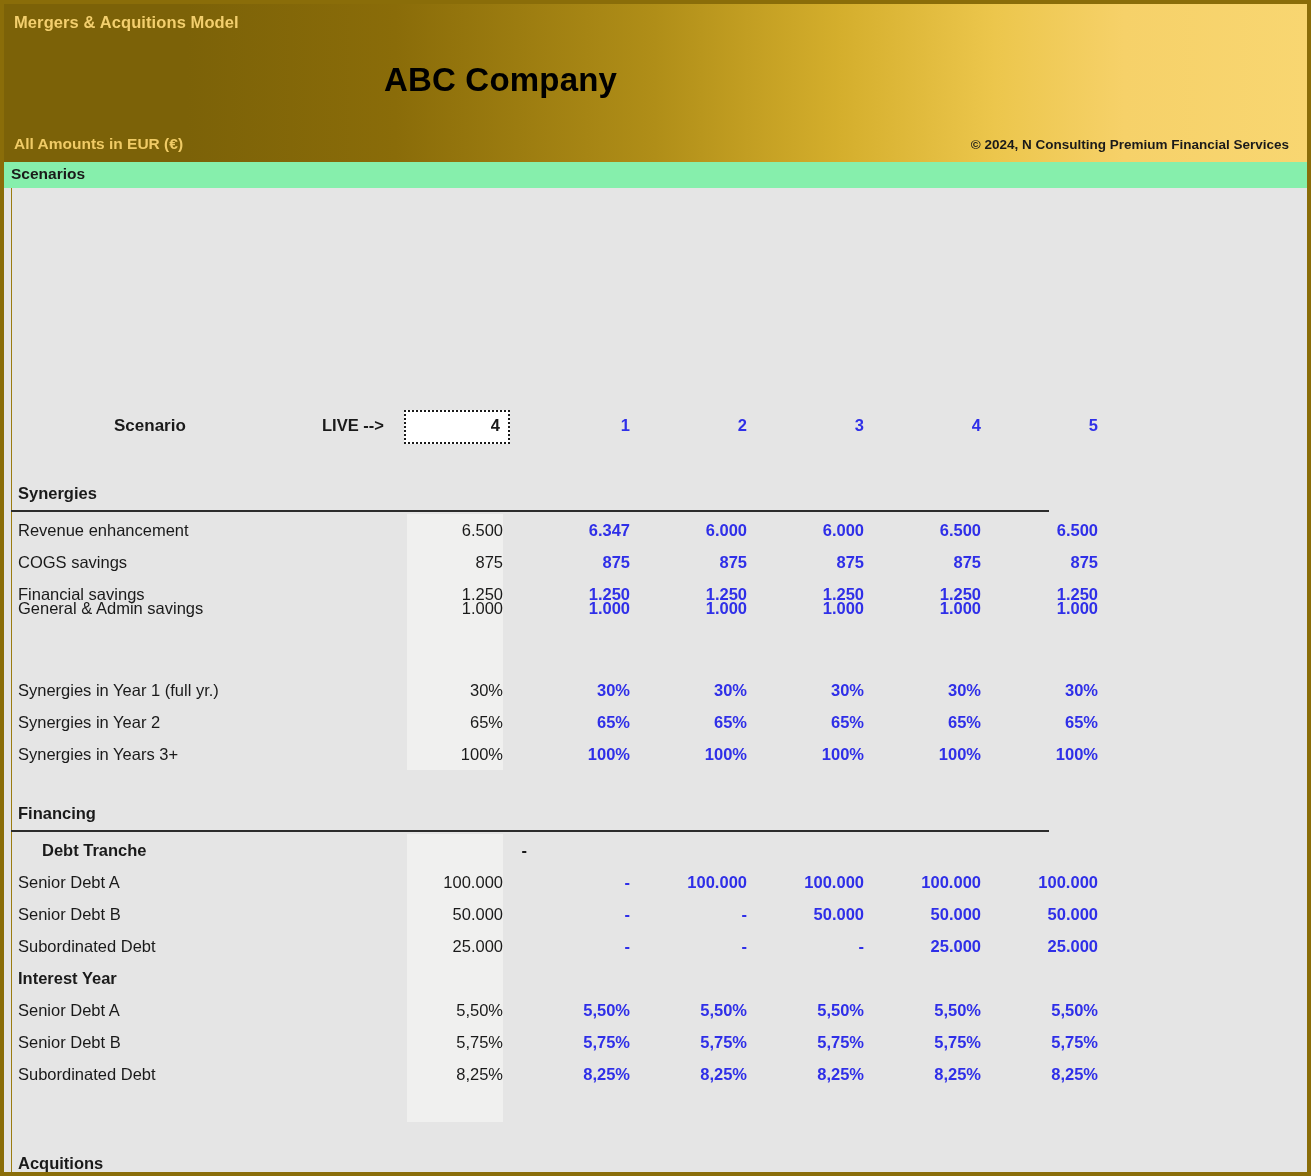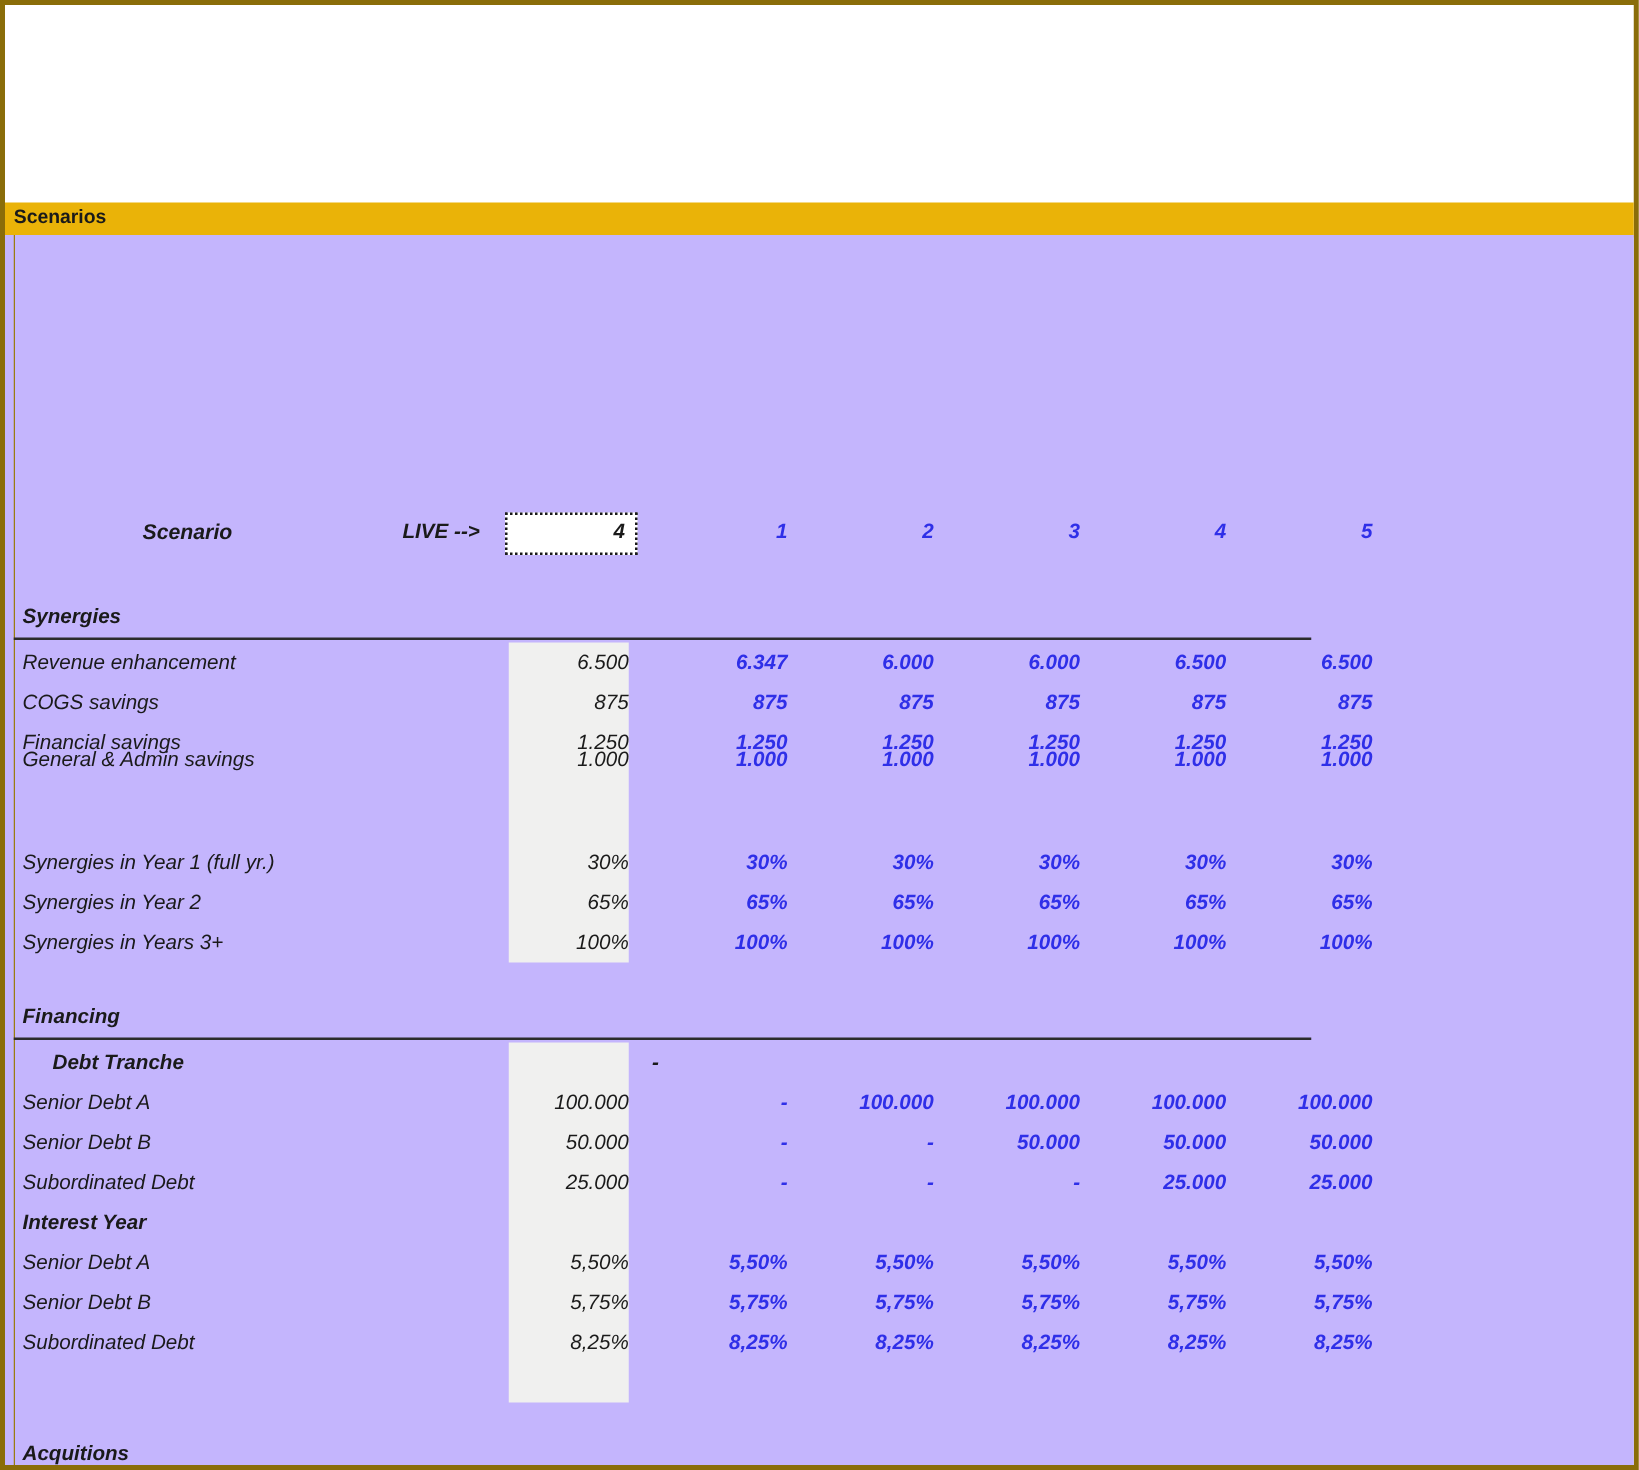--- a/index.html
+++ b/index.html
@@ -42,32 +42,31 @@
   }
   .copyright{
     position:absolute;right:18px;top:133px;
     font-size:13.5px;font-weight:bold;color:#1a1a1a;
     white-space:nowrap;
   }
 
   
   .scenarios-bar{
     position:absolute;left:0;right:0;top:158px;height:28px;
-    background:#eab308;
+    background:#86efac;
   }
   .scenarios-bar span{
     position:absolute;left:7px;top:3px;
     font-size:15.5px;font-weight:bold;color:#1a1a1a;
   }
 
   
   .sheet{
     position:absolute;left:0;right:0;top:184px;bottom:0;
-    background:#c4b5fd;
-    font-style:italic;
+    background:#e5e5e5;
   }
   .left-rule{
     position:absolute;left:7px;top:0;width:1px;bottom:0;
     background:#9a7c10;
   }
 
   
   .live-col{
     position:absolute;
     left:403px;width:96px;
@@ -130,20 +129,26 @@
     position:absolute;top:228px;
     width:96px;text-align:right;
     font-size:16.5px;font-weight:bold;color:#2f2fe8;
   }
 </style>
 </head>
 <body>
 
 <div class="page">
 
+  <div class="header">
+    <div class="model-title">Mergers &amp; Acquitions Model</div>
+    <div class="company-title">ABC Company</div>
+    <div class="amounts">All Amounts in  EUR (€)</div>
+    <div class="copyright">© 2024, N Consulting Premium Financial Services</div>
+  </div>
 
   <div class="scenarios-bar">
     <span>Scenarios</span>
   </div>
 
   <div class="sheet">
     <div class="left-rule"></div>
 
     <div class="live-col" id="liveband-1" style="top: 326px; height: 256px; width: 96px;"></div>
     <div class="live-col" id="liveband-2" style="top: 646px; height: 288px; width: 96px;"></div>

